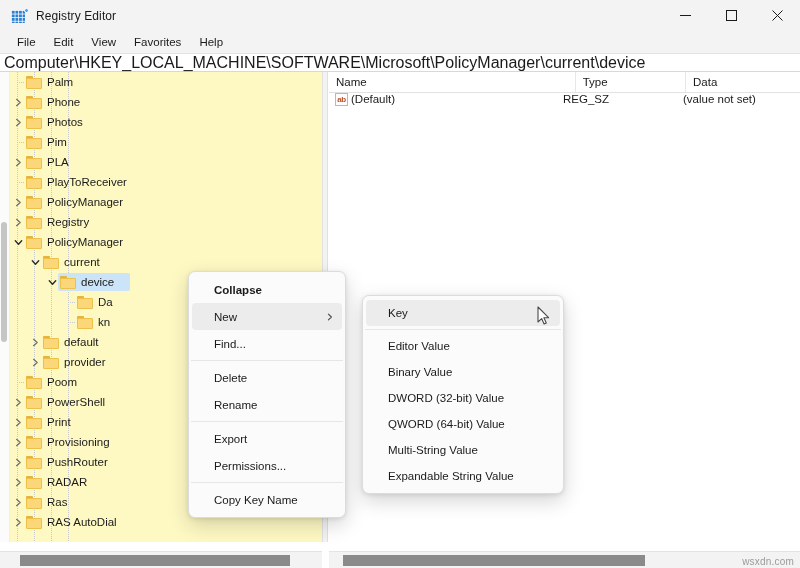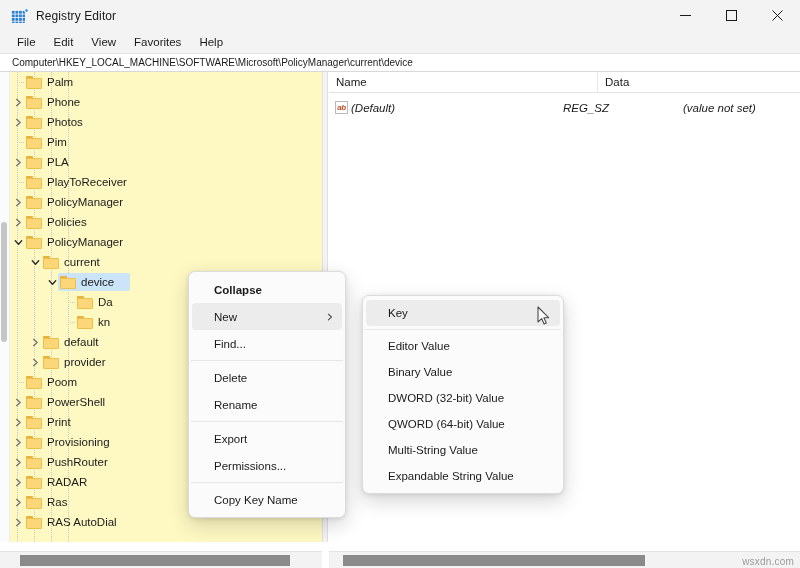--- a/index.html
+++ b/index.html
@@ -77,22 +77,22 @@
   .addressbar {
     position: absolute; left: 0; top: 53px;
     width: 800px; height: 19px;
     background: #ffffff;
     border-top: 1px solid #e2e2e2;
     border-bottom: 1px solid #d8d8d8;
     display: flex; align-items: center;
     box-sizing: border-box;
   }
   .addressbar .path {
-    font-size: 10px; color: #1a1a1a;
-    padding-left: 12px; white-space: nowrap;
+    font-size: 16px; color: #1a1a1a;
+    padding-left: 4px; white-space: nowrap;
   }
 
   
   .panes {
     position: absolute; left: 0; top: 72px;
     width: 800px; height: 496px;
     background: #ffffff;
   }
 
   .left-pane {
@@ -198,23 +198,22 @@
     height: 20px;
   }
   .col-name { width: 269px; }
   .col-type { width: 120px; }
   .col-data { width: 124px; border-right: none; }
 
   .list-row { display: flex; height: 21px; align-items: center; }
   .cell {
     font-size: 11.5px; color: #1a1a1a;
     box-sizing: border-box;
-    display: flex; align-items: flex-end;
+    display: flex; align-items: flex-start;
     height: 21px;
-    font-style: italic;
   }
   .cell-name { width: 227px; padding-left: 6px; }
   .cell-type { width: 120px; padding-left: 7px; }
   .cell-data { width: 124px; padding-left: 7px; }
 
   .ab-icon {
     width: 13px; height: 13px; flex: none;
     margin-right: 3px; position: relative;
   }
   .ab-icon .sheet {
@@ -459,21 +458,21 @@
             <div style="width: 2px; flex: 0 0 auto;"></div>
             <div class="twisty">
               <svg width="9" height="9" viewBox="0 0 9 9">
                 <path d="M2.6,1.3 L6.2,4.5 L2.6,7.7" fill="none" stroke="#6b6b6b" stroke-width="1.2" stroke-linecap="round" stroke-linejoin="round"></path>
               </svg>
             </div>
             <div class="folder">
               <div class="tab"></div>
               <div class="body"></div>
             </div>
-            <div class="tree-label">Policies</div>
+            <div class="tree-label">Registry</div>
           </div>
           <div class="tree-row">
             <div style="width: 2px; flex: 0 0 auto;"></div>
             <div class="twisty">
               <svg width="9" height="9" viewBox="0 0 9 9">
                 <path d="M1.3,2.8 L4.5,6.2 L7.7,2.8" fill="none" stroke="#2b2b2b" stroke-width="1.4" stroke-linecap="round" stroke-linejoin="round"></path>
               </svg>
             </div>
             <div class="folder">
               <div class="tab"></div>
@@ -656,20 +655,21 @@
             <div class="tree-label">RAS AutoDial</div>
           </div>
         </div>
     </div>
 
     <div class="splitter"></div>
 
     <div class="right-pane">
       <div class="list-header">
         <div class="col col-name">Name</div>
+        <div class="col col-type">Type</div>
         <div class="col col-data">Data</div>
       </div>
       <div id="value-rows">
           <div class="list-row">
             <div class="cell cell-name">
               <div class="ab-icon">
                 <div class="sheet"></div>
                 <div class="txt">ab</div>
               </div>
               <span>(Default)</span>

